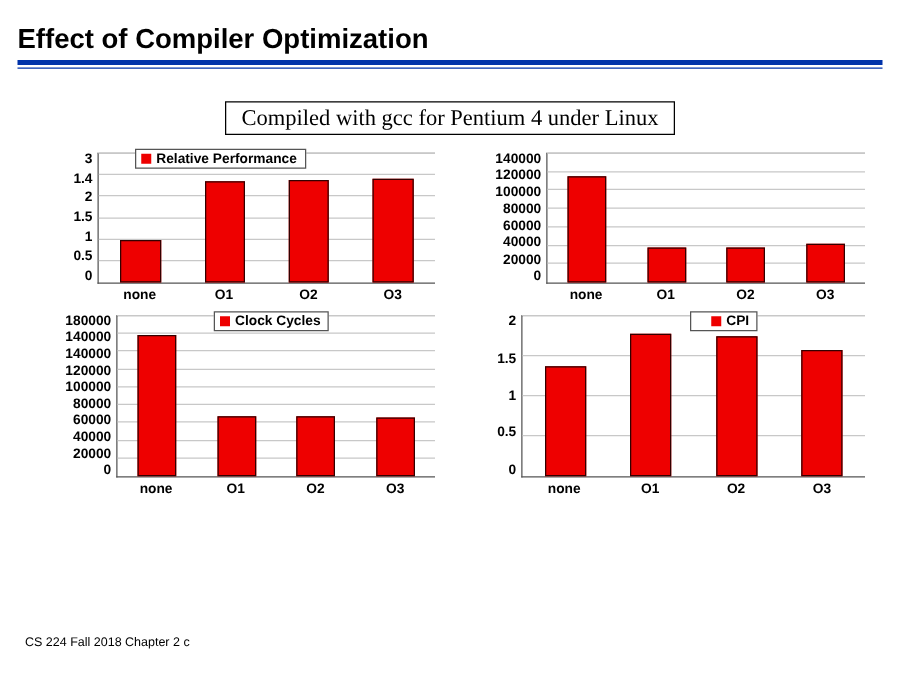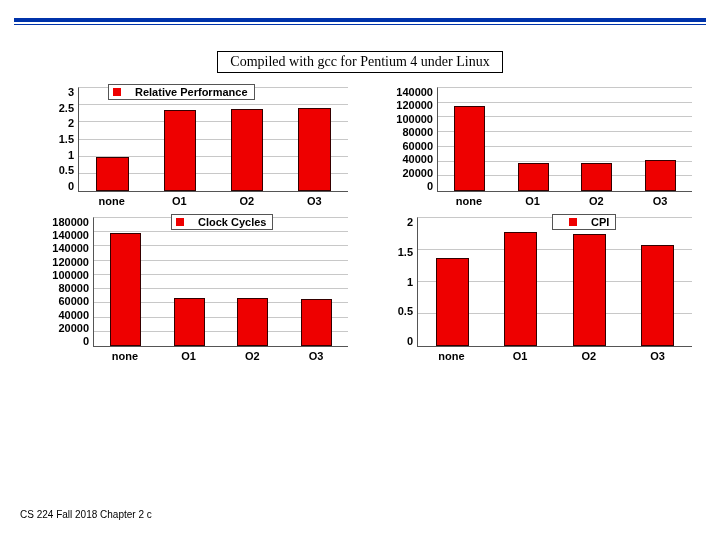--- a/index.html
+++ b/index.html
@@ -20,21 +20,21 @@
     margin: 0;
     padding-bottom: 4px;
   }
   .title-rule-thick { border-bottom: 4px solid #0033aa; height:0; }
   .title-rule-thin  { border-bottom: 1px solid #0033aa; height:0; margin-top:2px; }
 
   .caption-wrap { text-align: center; margin-top: 26px; }
   .caption {
     display: inline-block;
     font-family: "Times New Roman", serif;
-    font-size: 14px;
+    font-size: 18px;
     border: 1px solid #000;
     padding: 2px 12px;
     background: #fff;
   }
 
   .grid {
     display: flex;
     flex-wrap: wrap;
     justify-content: space-between;
     padding: 4px 28px 0 28px;
@@ -46,21 +46,21 @@
   }
 
   .legend {
     font-size: 11px;
     font-weight: bold;
     border: 1px solid #555;
     background: #fff;
     padding: 1px 6px 1px 4px;
     display: inline-flex;
     align-items: center;
-    gap: 14px;
+    gap: 4px;
     position: absolute;
   }
   .swatch {
     width: 8px; height: 8px;
     background: #ee0000;
     display: inline-block;
   }
 
   .plot-wrap {
     position: relative;
@@ -124,34 +124,35 @@
     left: 20px;
     bottom: 20px;
     font-size: 10px;
     font-family: Arial, sans-serif;
   }
 </style>
 </head>
 <body>
 
 <div class="title-wrap">
+  <h1 class="title">Effect of Compiler Optimization</h1>
   <div class="title-rule-thick"></div>
   <div class="title-rule-thin"></div>
 </div>
 
 <div class="caption-wrap">
   <div class="caption">Compiled with gcc for Pentium 4 under Linux</div>
 </div>
 
 <div class="grid" id="charts">
     <div class="chart">
       <div class="plot-wrap" style="height: 105px; position: relative;">
         <div class="yaxis" style="width: 50px;">
           <span>3</span>
-          <span>2.5</span>
+          <span>1.4</span>
           <span>2</span>
           <span>1.5</span>
           <span>1</span>
           <span>0.5</span>
           <span>0</span>
         </div>
         <div class="plot" style="width: 270px;">
           <div class="grid-line" style="bottom: 16.6667%;"></div>
           <div class="grid-line" style="bottom: 33.3333%;"></div>
           <div class="grid-line" style="bottom: 50%;"></div>

